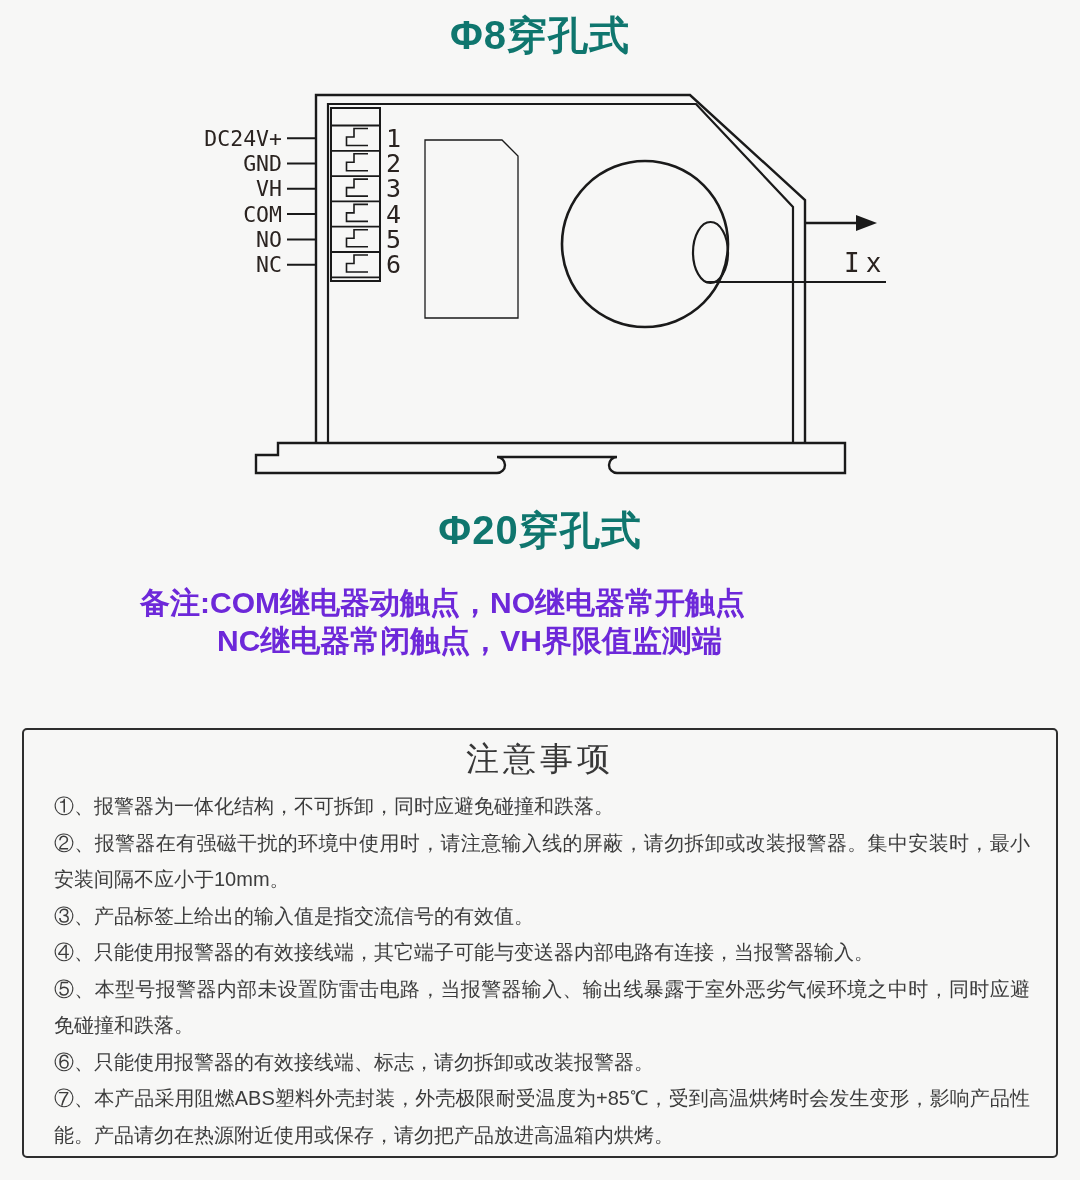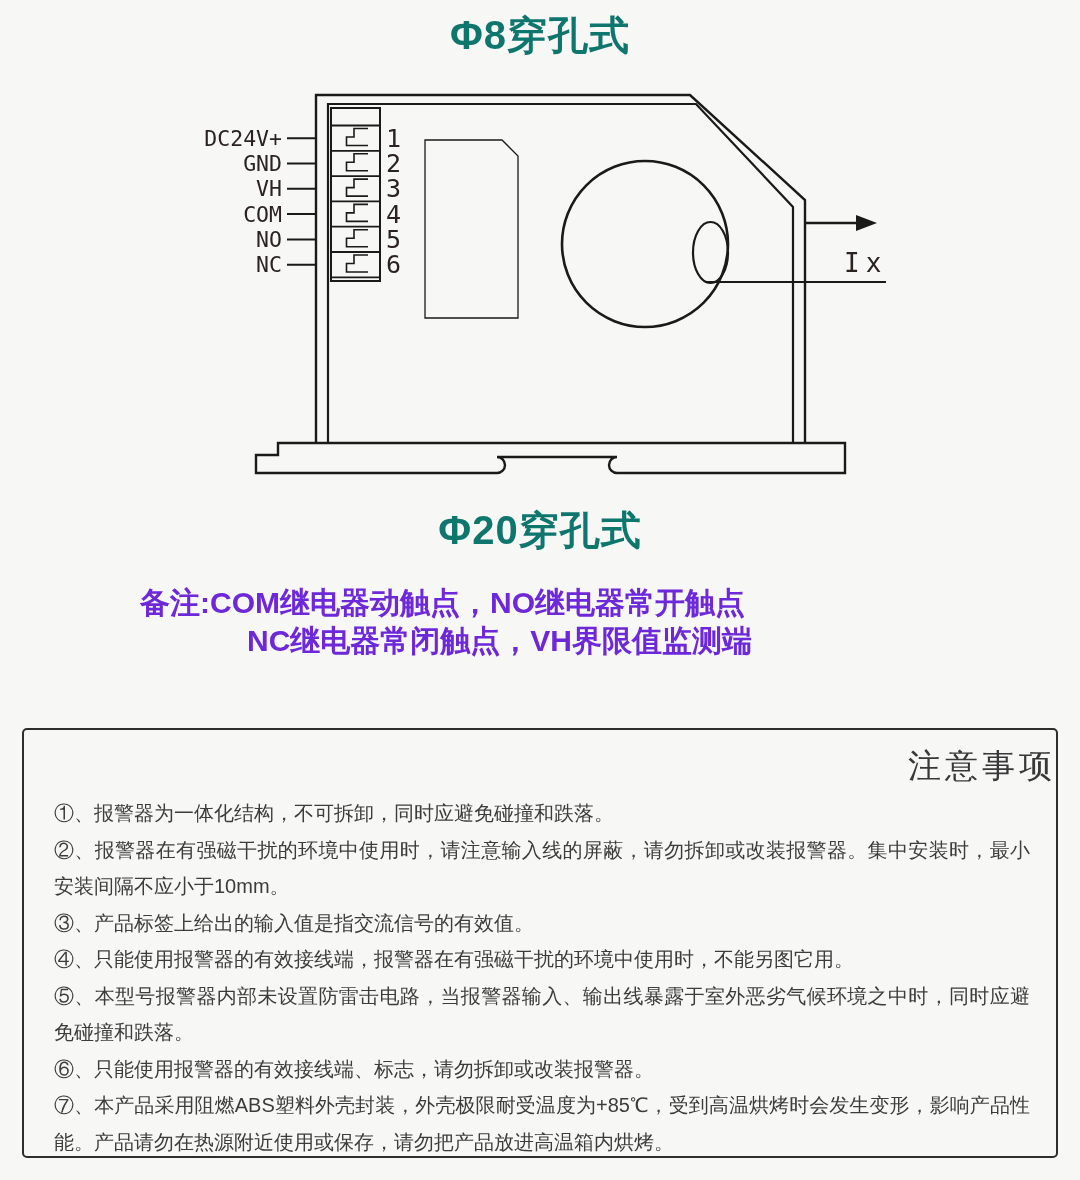--- a/index.html
+++ b/index.html
@@ -10,24 +10,24 @@
   .t1{top:8px;}
   .t2{top:503px;}
   .diagram{position:absolute;left:0;top:85px;width:1080px;height:405px;}
   .ln{stroke:#1a1a1a;fill:none;}
   .dlabel{font-family:"DejaVu Sans Mono",monospace;font-size:21.5px;fill:#2a2320;font-weight:500;}
   .dpin{font-family:"DejaVu Sans Mono",monospace;font-size:25px;fill:#2a2320;}
   .dix{font-family:"DejaVu Sans Mono",monospace;font-size:26px;fill:#2a2320;letter-spacing:6px;}
   .remark{position:absolute;left:140px;top:584px;margin:0;font-size:30px;font-weight:700;
           line-height:38px;color:#6d28d9;}
   .remark p{margin:0;}
-  .remark p.indent{margin-left:107px;}
+  .remark p.indent{margin-left:77px;}
   .notice{position:absolute;left:22px;top:728px;width:1032px;height:426px;
           border:2px solid #2e2e2e;border-radius:5px;overflow:hidden;background:#f7f7f6;}
-  .notice-title{margin-top:14px;text-align:right;font-size:33px;font-weight:400;
+  .notice-title{margin-top:7px;text-align:center;font-size:33px;font-weight:400;
                 letter-spacing:4px;color:#383838;line-height:44px;}
   .notice-items{margin-top:7px;padding:0 26px 0 30px;}
   .notice-items p{margin:0;font-size:20px;line-height:36.5px;color:#3c3c3c;
                   text-align:justify;text-justify:inter-ideograph;}
 </style>
 </head>
 <body>
 
 <div class="page">
 
@@ -81,20 +81,20 @@
     <p>备注:COM继电器动触点，NO继电器常开触点</p>
     <p class="indent">NC继电器常闭触点，VH界限值监测端</p>
   </div>
 
   <div class="notice">
     <div class="notice-title">注意事项</div>
     <div class="notice-items">
       <p>①、报警器为一体化结构，不可拆卸，同时应避免碰撞和跌落。</p>
       <p>②、报警器在有强磁干扰的环境中使用时，请注意输入线的屏蔽，请勿拆卸或改装报警器。集中安装时，最小安装间隔不应小于10mm。</p>
       <p>③、产品标签上给出的输入值是指交流信号的有效值。</p>
-      <p>④、只能使用报警器的有效接线端，报警器在有强磁干扰的环境中使用时，不能另图它用。</p>
+      <p>④、只能使用报警器的有效接线端，其它端子可能与变送器内部电路有连接，当报警器输入。</p>
       <p>⑤、本型号报警器内部未设置防雷击电路，当报警器输入、输出线暴露于室外恶劣气候环境之中时，同时应避免碰撞和跌落。</p>
       <p>⑥、只能使用报警器的有效接线端、标志，请勿拆卸或改装报警器。</p>
       <p>⑦、本产品采用阻燃ABS塑料外壳封装，外壳极限耐受温度为+85℃，受到高温烘烤时会发生变形，影响产品性能。产品请勿在热源附近使用或保存，请勿把产品放进高温箱内烘烤。</p>
     </div>
   </div>
 
 </div>
 
 </body></html>

